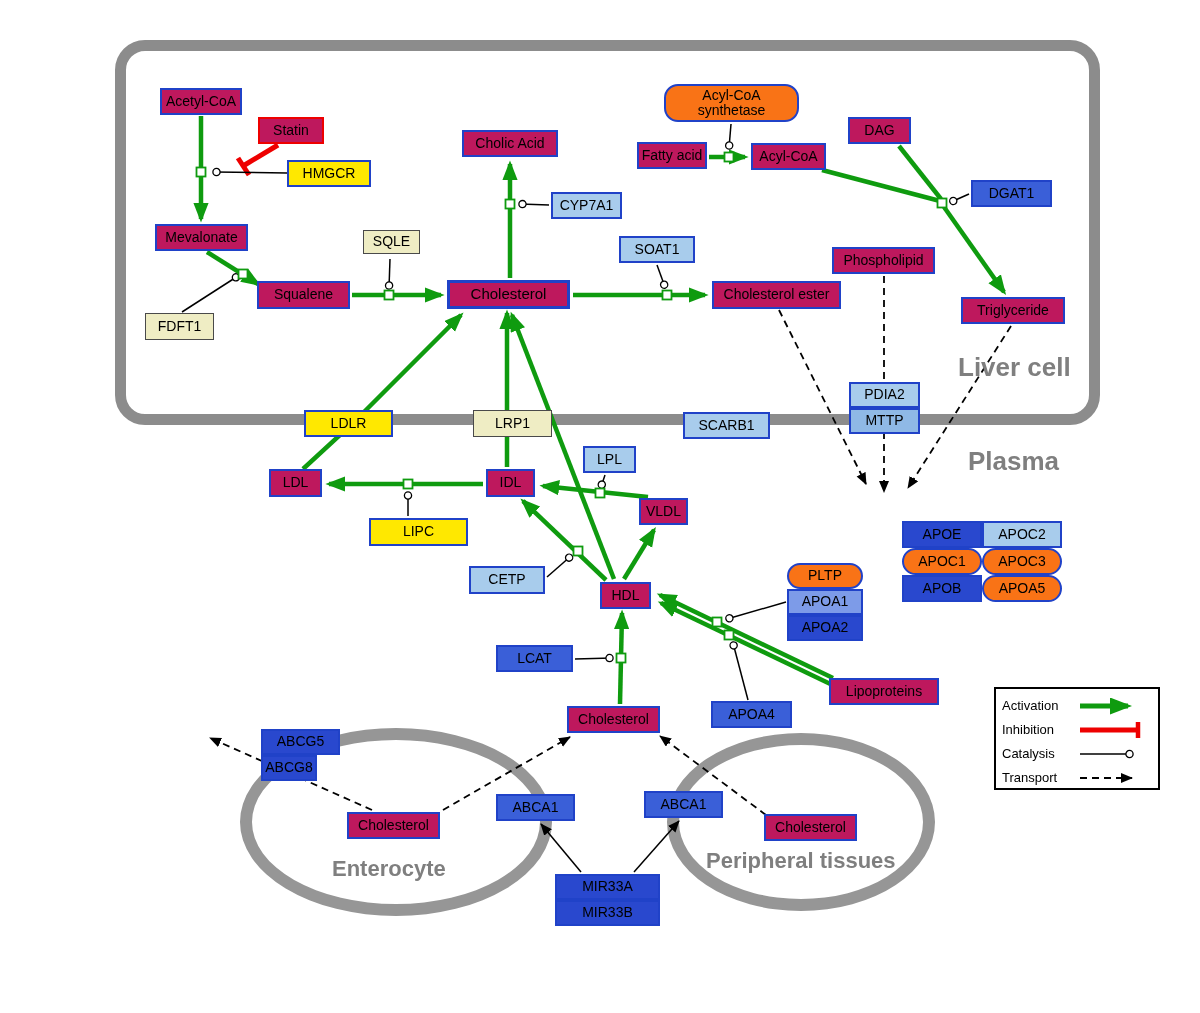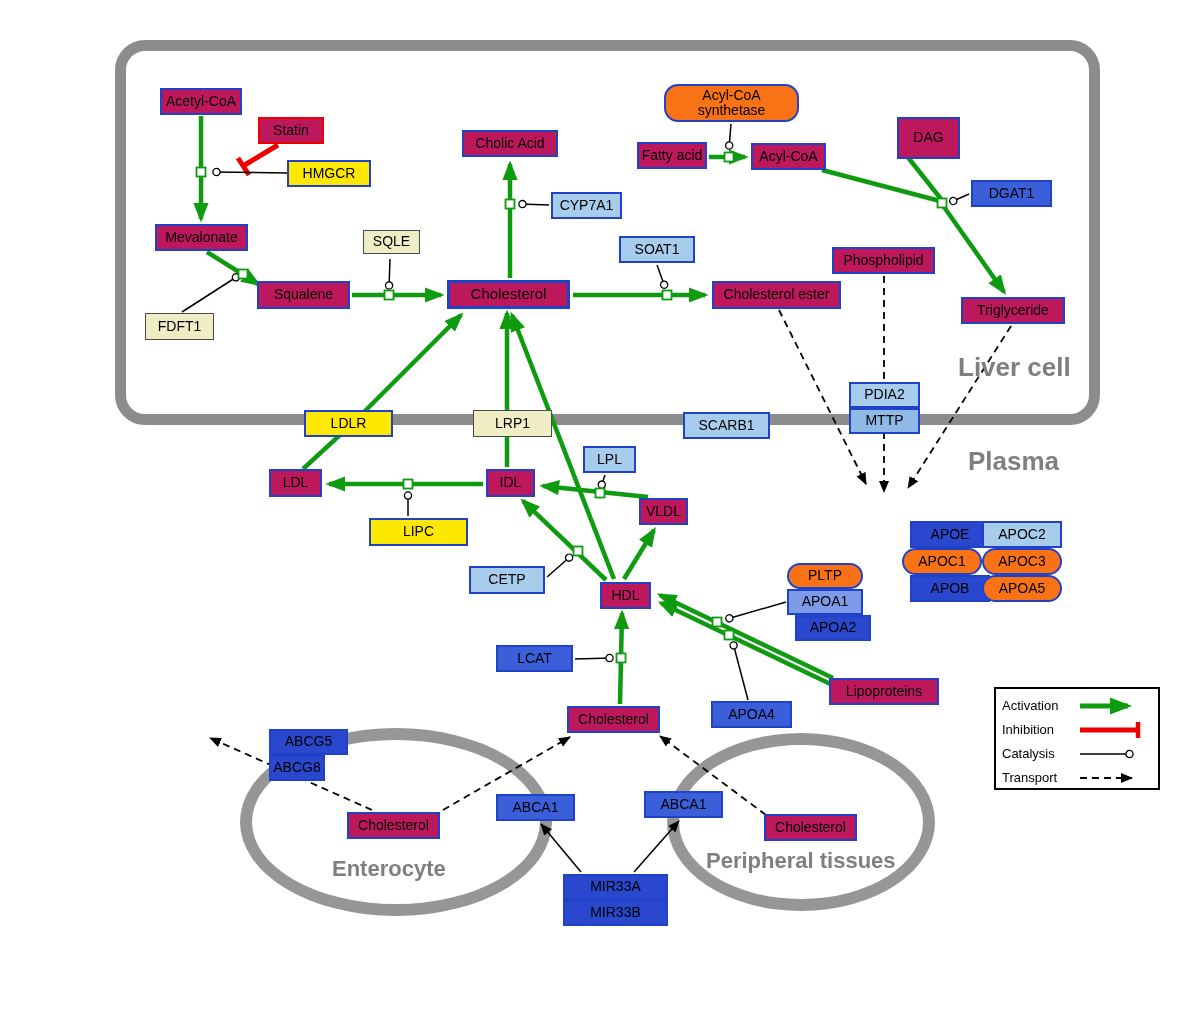--- a/index.html
+++ b/index.html
@@ -14,21 +14,21 @@
         font-size:14px;text-align:center;line-height:1.1;}
   .node.thick{border-width:3px;font-size:15px;}
   .node.redborder{border-color:#EE0000;border-width:2.5px;}
   .node.yellow{background:#FFE800;}
   .node.paleyellow{background:#EFEDC4;border:1.5px solid #4a4a4a;}
   .node.lightblue{background:#A8CCEC;}
   .node.lightblue2{background:#8FB9E6;}
   .node.softblue{background:#7D9BE8;}
   .node.mediumblue{background:#f97316;border-radius:14px;}
   .node.mediumblue2{background:#3A5FD8;}
-  .node.darkblue{background:#2948CE;margin-left:8px;}
+  .node.darkblue{background:#2948CE;}
   .node.wrap{padding:1px 10px;}
   .zone-label{position:absolute;z-index:4;font-weight:bold;color:#7F7F7F;}
   #liver-label{left:958px;top:352px;font-size:26px;}
   #plasma-label{left:968px;top:446px;font-size:26px;}
   #enterocyte-label{left:332px;top:856px;font-size:22px;}
   #peripheral-label{left:706px;top:848px;font-size:22px;}
   #legend-box{position:absolute;z-index:1;left:994px;top:687px;width:166px;height:103px;
               border:2px solid #000;background:#fff;box-sizing:border-box;}
   .legend-label{position:absolute;z-index:4;font-size:13px;color:#000;}
 </style>
@@ -149,21 +149,21 @@
   <div class="node paleyellow" style="left:145px;top:313px;width:69px;height:27px">FDFT1</div>
   <div class="node" style="left:257px;top:281px;width:93px;height:28px">Squalene</div>
   <div class="node" style="left:462px;top:130px;width:96px;height:27px">Cholic Acid</div>
   <div class="node lightblue" style="left:551px;top:192px;width:71px;height:27px">CYP7A1</div>
   <div class="node thick" style="left:447px;top:280px;width:123px;height:29px">Cholesterol</div>
   <div class="node lightblue" style="left:619px;top:236px;width:76px;height:27px">SOAT1</div>
   <div class="node" style="left:712px;top:281px;width:129px;height:28px">Cholesterol ester</div>
   <div class="node mediumblue wrap" style="left:664px;top:84px;width:135px;height:38px">Acyl-CoA synthetase</div>
   <div class="node" style="left:637px;top:142px;width:70px;height:27px">Fatty acid</div>
   <div class="node" style="left:751px;top:143px;width:75px;height:27px">Acyl-CoA</div>
-  <div class="node" style="left:897px;top:117px;width:63px;height:42px">DAG</div>
+  <div class="node" style="left:848px;top:117px;width:63px;height:27px">DAG</div>
   <div class="node mediumblue2" style="left:971px;top:180px;width:81px;height:27px">DGAT1</div>
   <div class="node" style="left:832px;top:247px;width:103px;height:27px">Phospholipid</div>
   <div class="node" style="left:961px;top:297px;width:104px;height:27px">Triglyceride</div>
   <div class="node yellow" style="left:304px;top:410px;width:89px;height:27px">LDLR</div>
   <div class="node paleyellow" style="left:473px;top:410px;width:79px;height:27px">LRP1</div>
   <div class="node lightblue" style="left:683px;top:412px;width:87px;height:27px">SCARB1</div>
   <div class="node lightblue" style="left:849px;top:382px;width:71px;height:26px">PDIA2</div>
   <div class="node lightblue2" style="left:849px;top:408px;width:71px;height:26px">MTTP</div>
 
   <div class="node" style="left:269px;top:469px;width:53px;height:28px">LDL</div>

